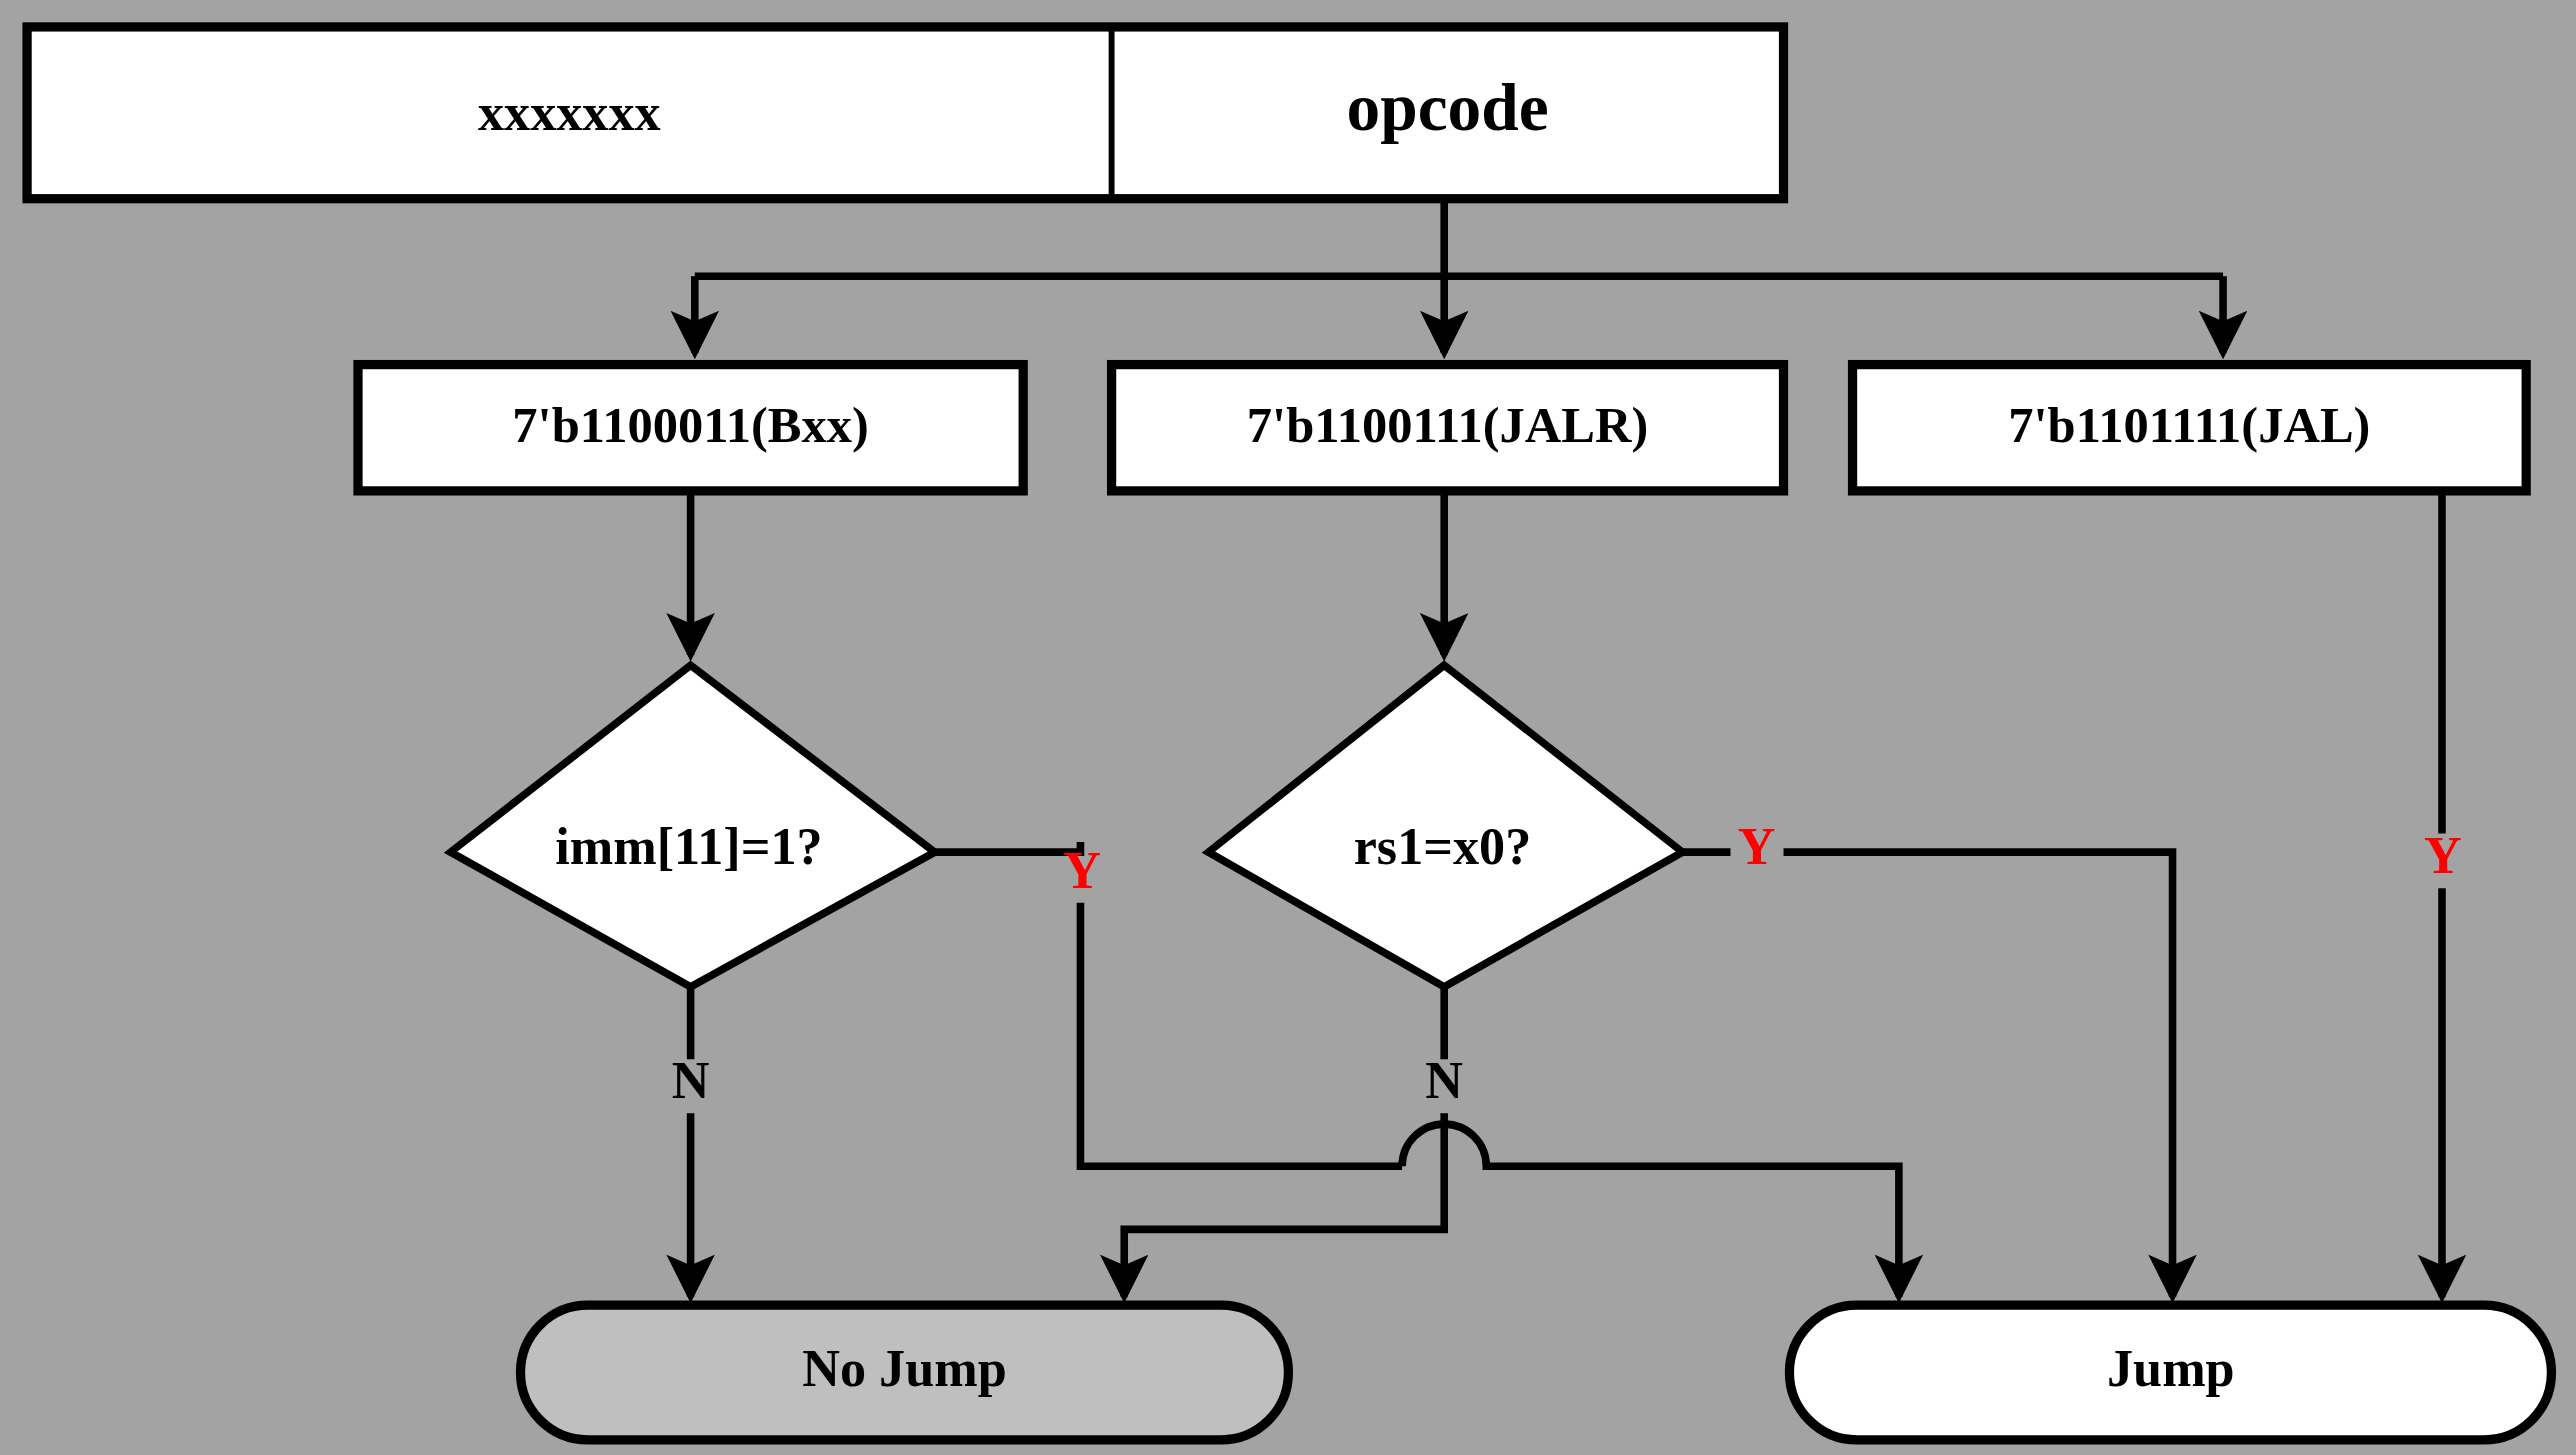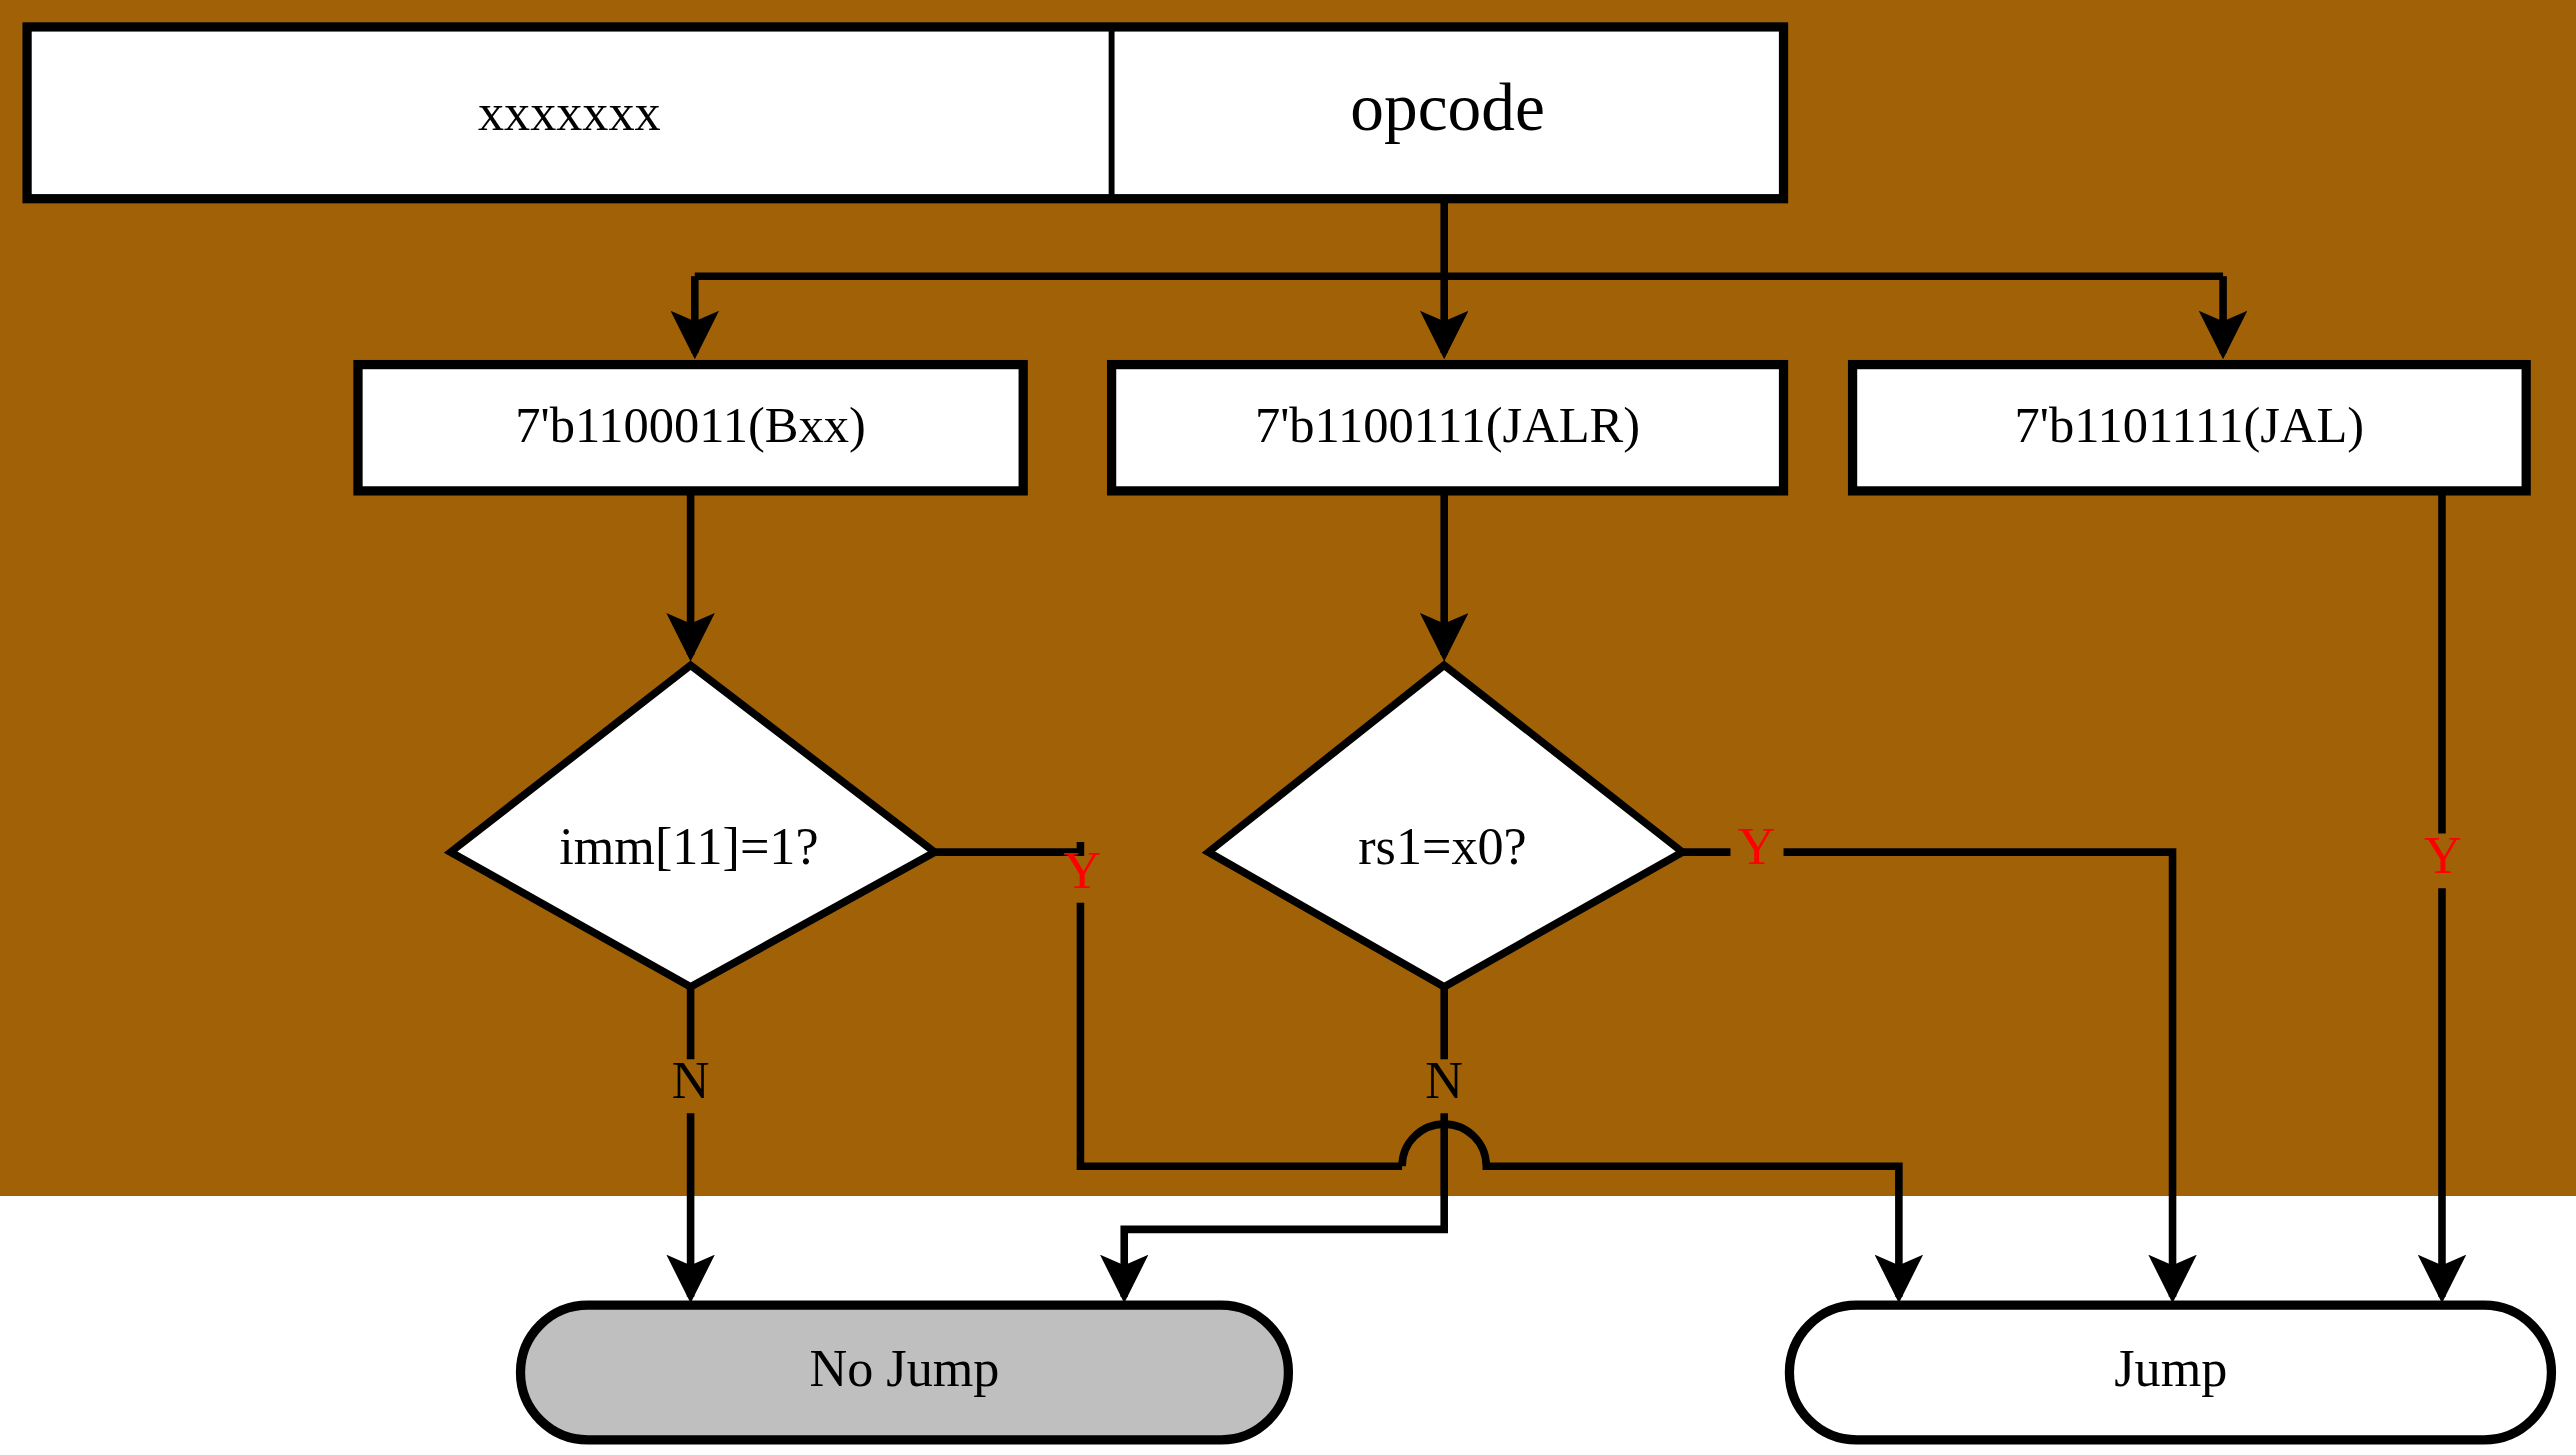--- a/index.html
+++ b/index.html
@@ -1,18 +1,18 @@
 <!DOCTYPE html>
 <html style="font-size:13.5px"><head>
 <meta charset="utf-8">
 <style>
   html,body{margin:0;padding:0;background:#ffffff;}
   body{width:2576px;height:1455px;overflow:hidden;
        font-family:"Liberation Serif","DejaVu Serif",serif;}
-  #stage{position:relative;width:2576px;height:1196px;background:#a16207;}
+  #stage{position:relative;width:2576px;height:1455px;background:#a3a3a3;font-weight:bold;}
   svg{position:absolute;left:0;top:0;width:2576px;height:1455px;display:block;}
   .shape-fill-white{fill:#ffffff;}
   .shape-fill-gray{fill:#bfbfbf;}
   .edge{stroke:#000000;fill:none;stroke-width:9;stroke-linecap:butt;stroke-linejoin:miter;}
   .lbl{font-family:"Liberation Serif","DejaVu Serif",serif;fill:#000000;
        text-anchor:middle;dominant-baseline:middle;}
   .lbl-red{fill:#ff0000;}
   .t-big{font-size:80px;}
   .t-mid{font-size:62px;}
   .t-box{font-size:60px;}

